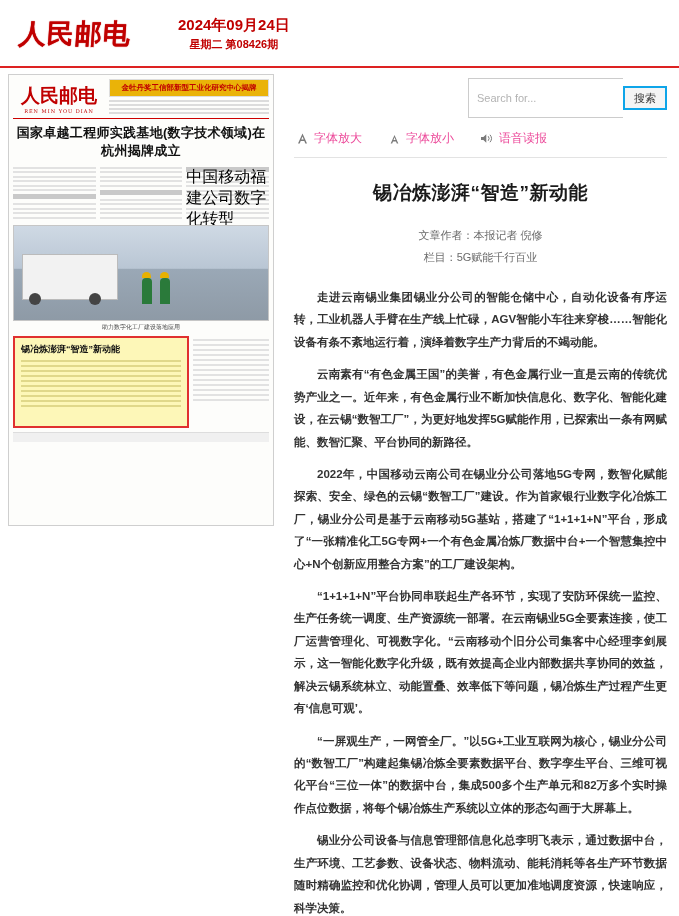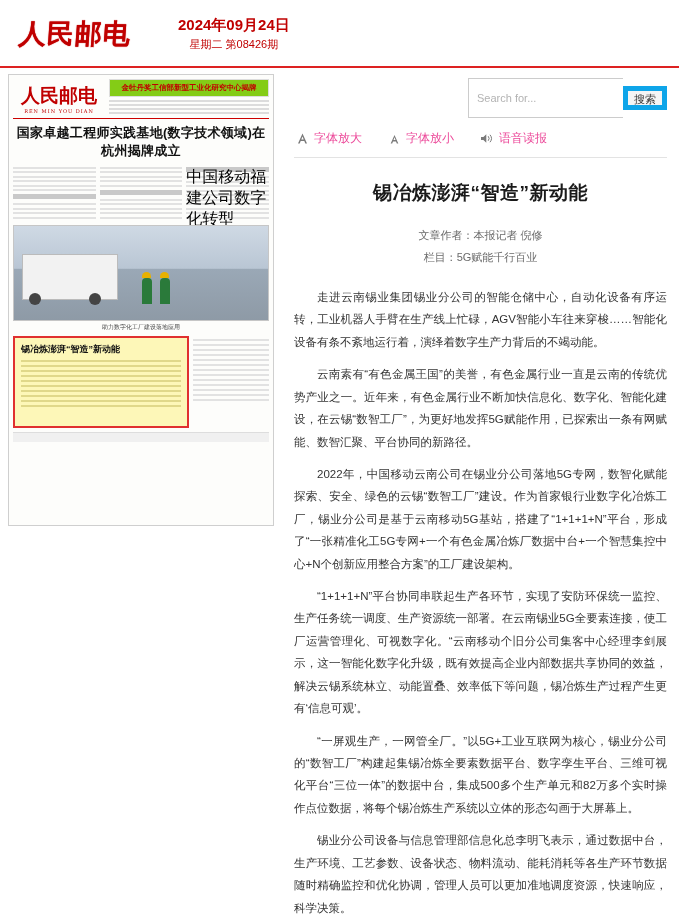--- a/index.html
+++ b/index.html
@@ -38,21 +38,21 @@
     text-shadow: 0 0 1px #c00000;
     transform: skewX(-4deg);
   }
   .date-block {
     margin-left: 38px;
     text-align: center;
     color: #c00000;
     line-height: 1.5;
   }
   .date-line1 { font-size: 15px; font-weight: bold; }
-  .date-line2 { font-size: 11px; font-weight: normal; }
+  .date-line2 { font-size: 11px; font-weight: bold; }
 
   
   .wrap {
     display: flex;
     width: 679px;
     padding: 6px 8px 0 8px;
   }
   .left-col {
     width: 268px;
     flex: 0 0 268px;
@@ -93,21 +93,21 @@
     font-size: 5px;
     font-weight: normal;
     letter-spacing: 1px;
     margin-top: 3px;
   }
   .paper-head-right {
     flex: 1;
     padding-left: 4px;
   }
   .paper-banner {
-    background: #84cc16;
+    background: #eab308;
     border: 1px solid #ddd;
     font-size: 7px;
     color: #333;
     text-align: center;
     padding: 3px 2px;
     margin-bottom: 3px;
   }
   .paper-banner-red {
     color: #c00000;
     font-weight: bold;
@@ -247,21 +247,21 @@
     padding: 14px 8px;
     font-size: 11px;
     color: #333;
     outline: none;
     background: #fff;
   }
   .search-input::placeholder { color: #b3b3b3; }
   .search-btn {
     height: 24px;
     min-width: 44px;
-    border: 5px solid #0ea5e9;
+    border: 2px solid #0ea5e9;
     background: #f5f5f5;
     font-size: 11px;
     color: #333;
     cursor: pointer;
     font-family: Liberation Sans, sans-serif;
   }
 
   
   .tools {
     display: flex;
@@ -296,20 +296,21 @@
     line-height: 2;
     margin-bottom: 18px;
   }
   .art-body p {
     font-size: 11.5px;
     line-height: 1.95;
     color: #333333;
     margin: 0 0 10px 0;
     text-align: justify;
     text-indent: 2em;
+    font-weight: bold;
   }
 </style>
 </head>
 <body>
 
 <div class="header">
   <div class="masthead">
     <div class="masthead-text">人民邮电</div>
   </div>
   <div class="date-block">

